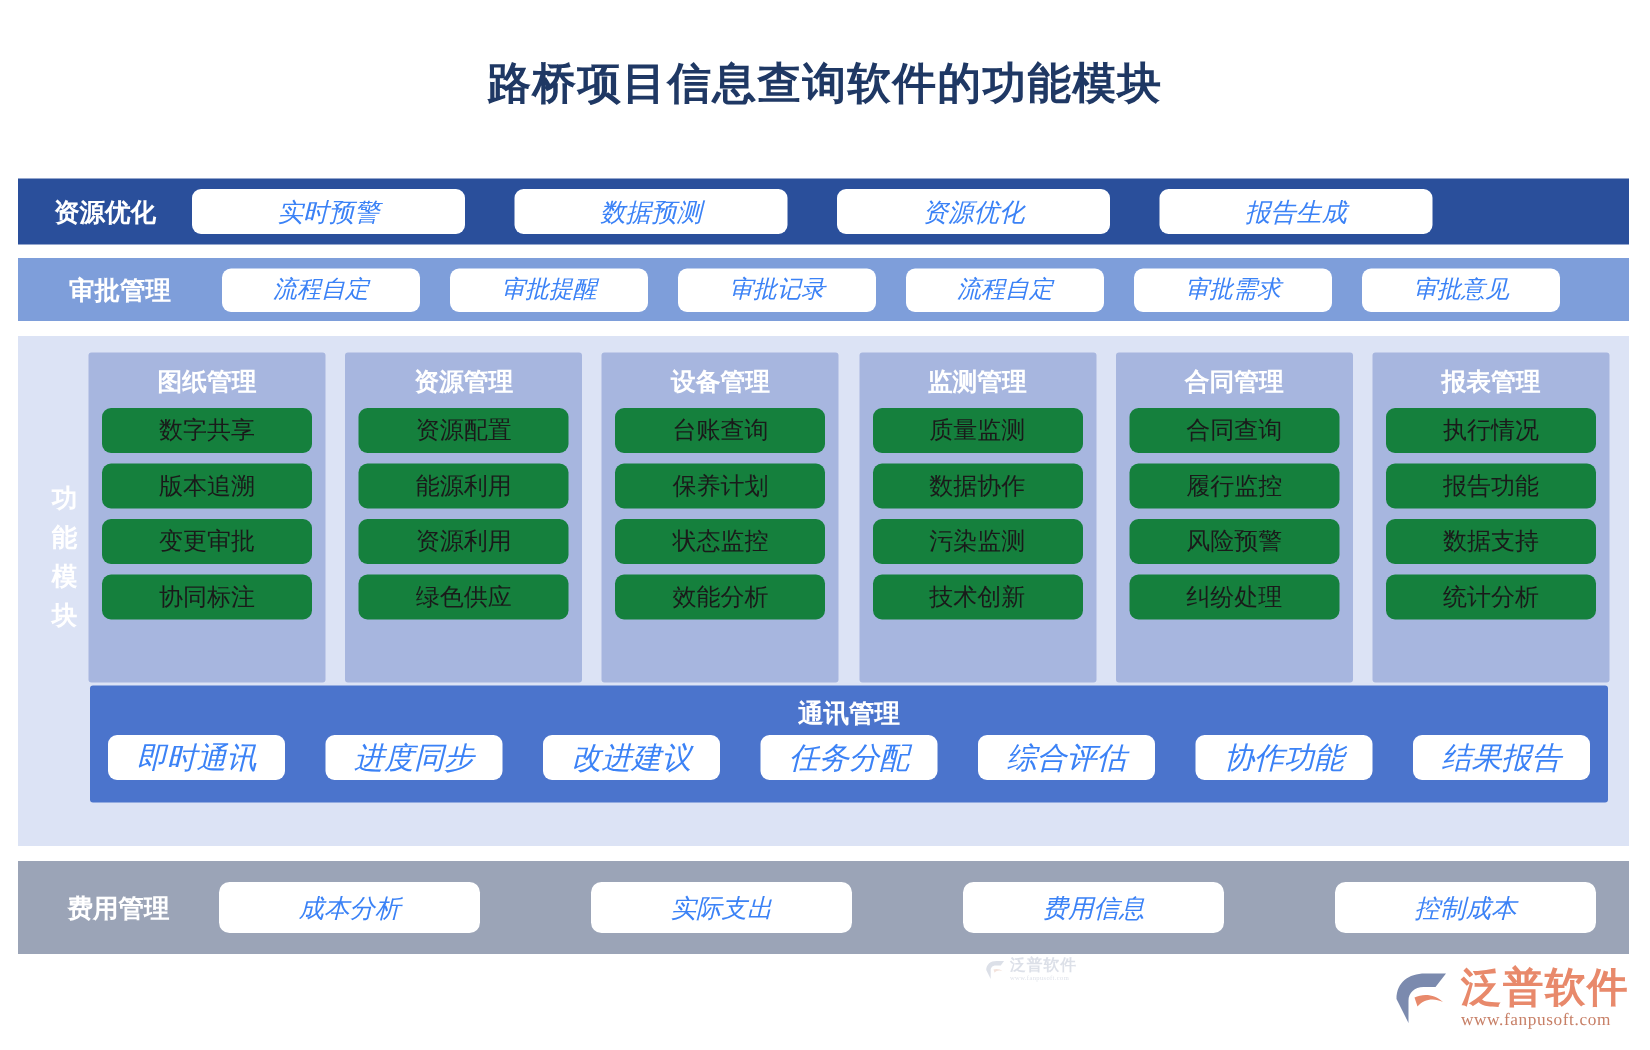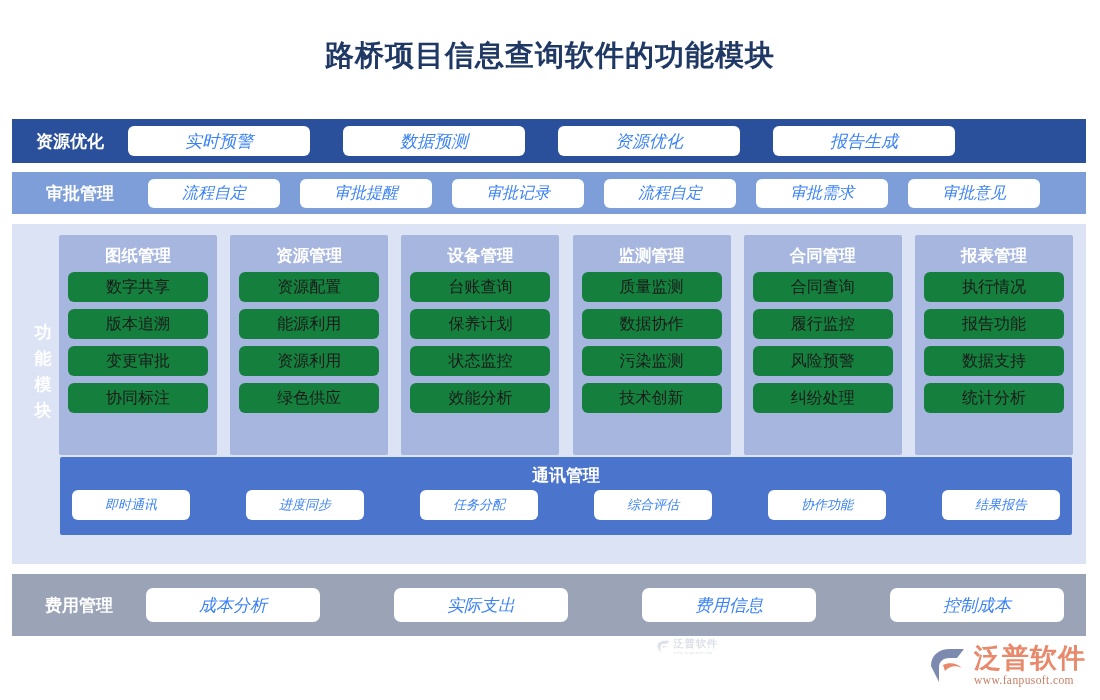--- a/index.html
+++ b/index.html
@@ -106,21 +106,21 @@
   }
   #comm-title {
     color: #ffffff; font-weight: bold; font-size: 17px;
     text-align: center; padding-top: 7px; height: 30px;
   }
   #comm-chips {
     display: flex; justify-content: space-between;
     padding: 3px 12px 0 12px;
   }
   #comm-chips .chip {
-    height: 30px; border-radius: 6px; font-size: 13px;
+    height: 30px; border-radius: 6px; font-size: 20px;
     padding: 0 14px; min-width: 118px; text-align: center;
   }
 
   
   #row-cost {
     left: 12px; top: 574px; width: 1074px; height: 62px;
     background: #9BA4B7;
   }
   #row-cost .bar-label { width: 134px; font-size: 17px; }
   #row-cost .chip {
@@ -235,20 +235,21 @@
         <div class="col-item">统计分析</div>
       </div>
 
     </div>
 
     <div id="panel-comm">
       <div id="comm-title">通讯管理</div>
       <div id="comm-chips">
         <div class="chip">即时通讯</div>
         <div class="chip">进度同步</div>
+        <div class="chip">改进建议</div>
         <div class="chip">任务分配</div>
         <div class="chip">综合评估</div>
         <div class="chip">协作功能</div>
         <div class="chip">结果报告</div>
       </div>
     </div>
 
     <div class="wm" id="wm-center">
       <svg class="logo-mark" viewBox="0 0 40 40">
         <path d="M4 20 C4 10 12 4 22 4 L36 4 L30 12 L21 12 C15 12 12 16 12 21 L12 36 Z" fill="#8e9ab5"></path>

